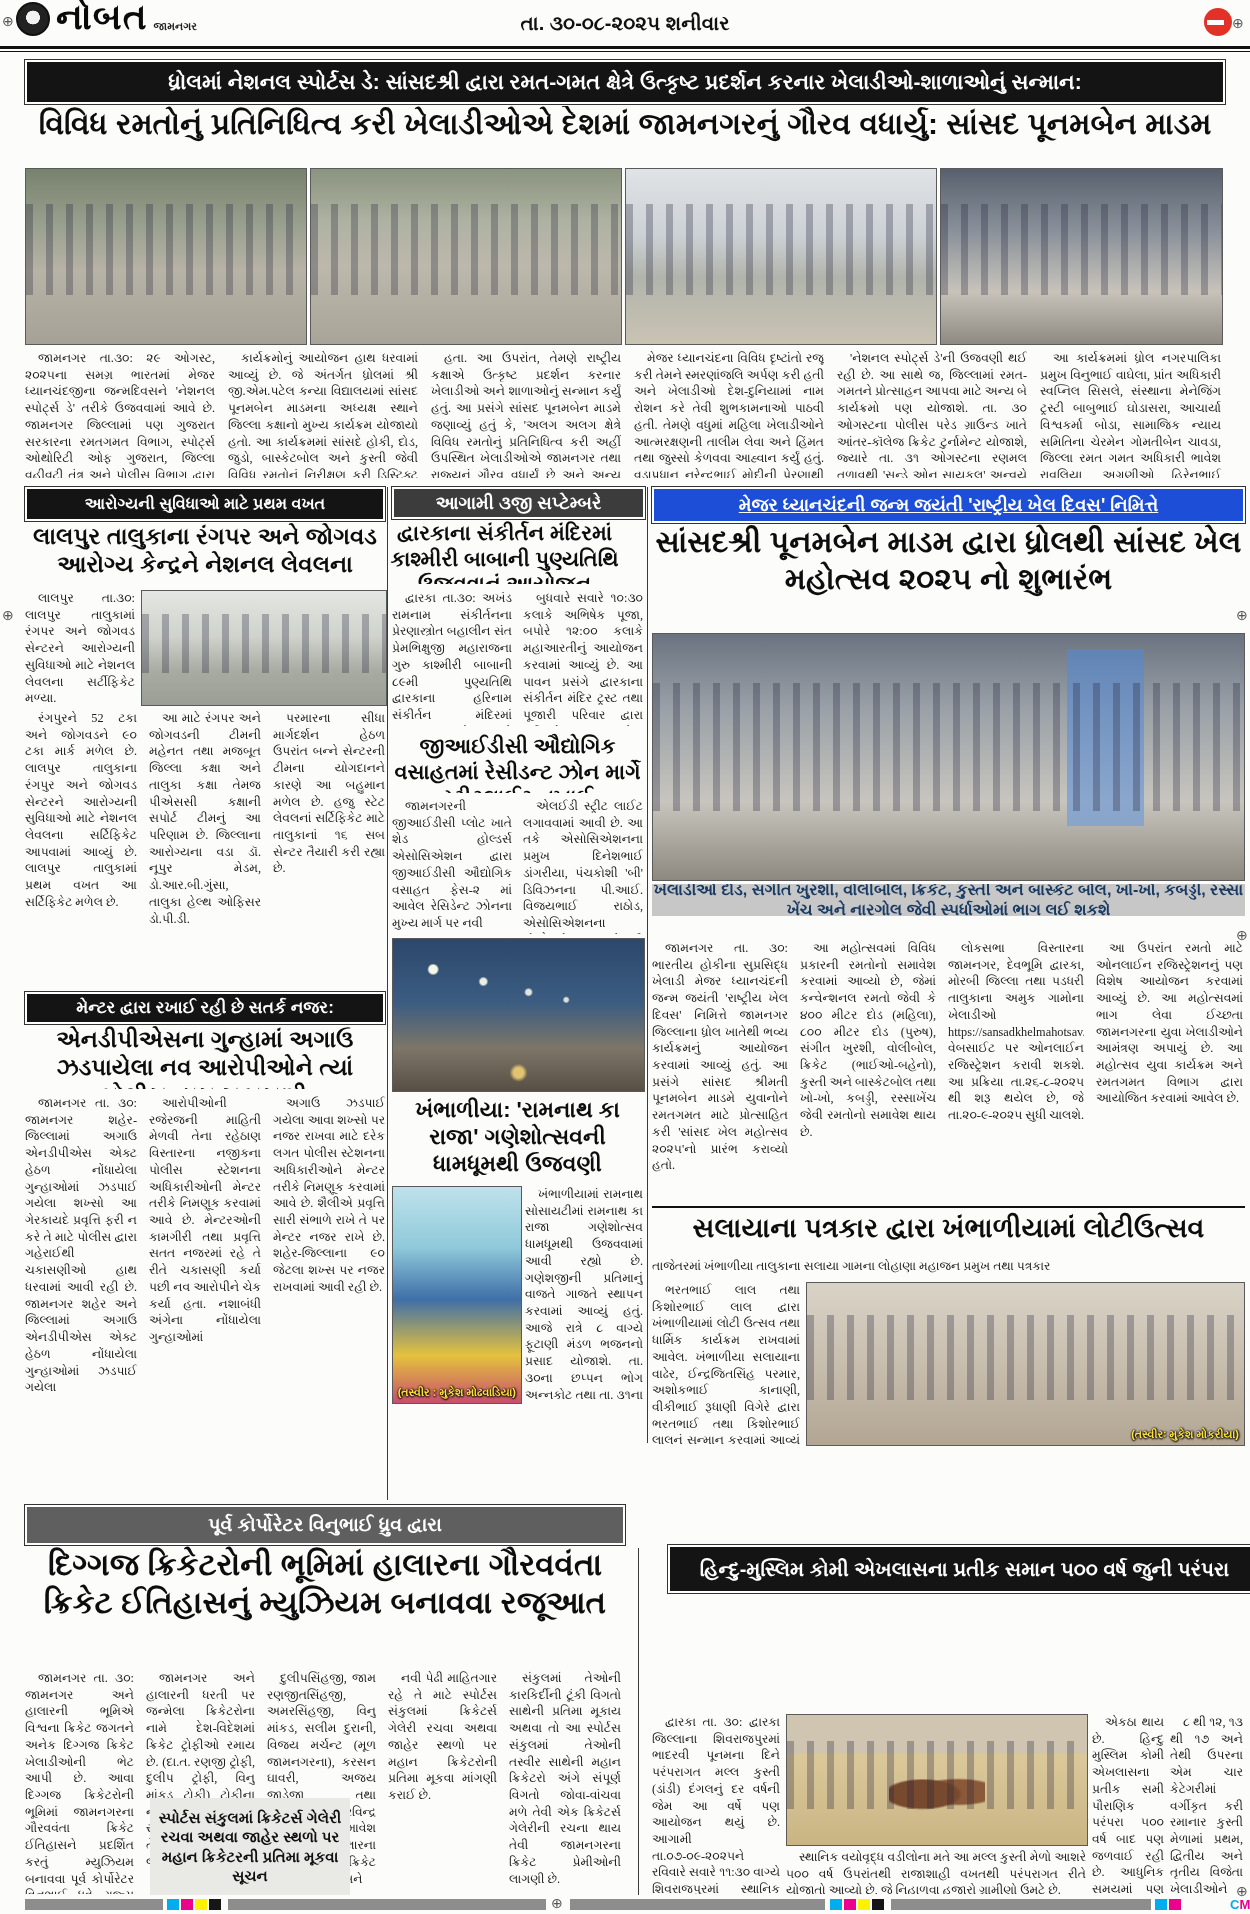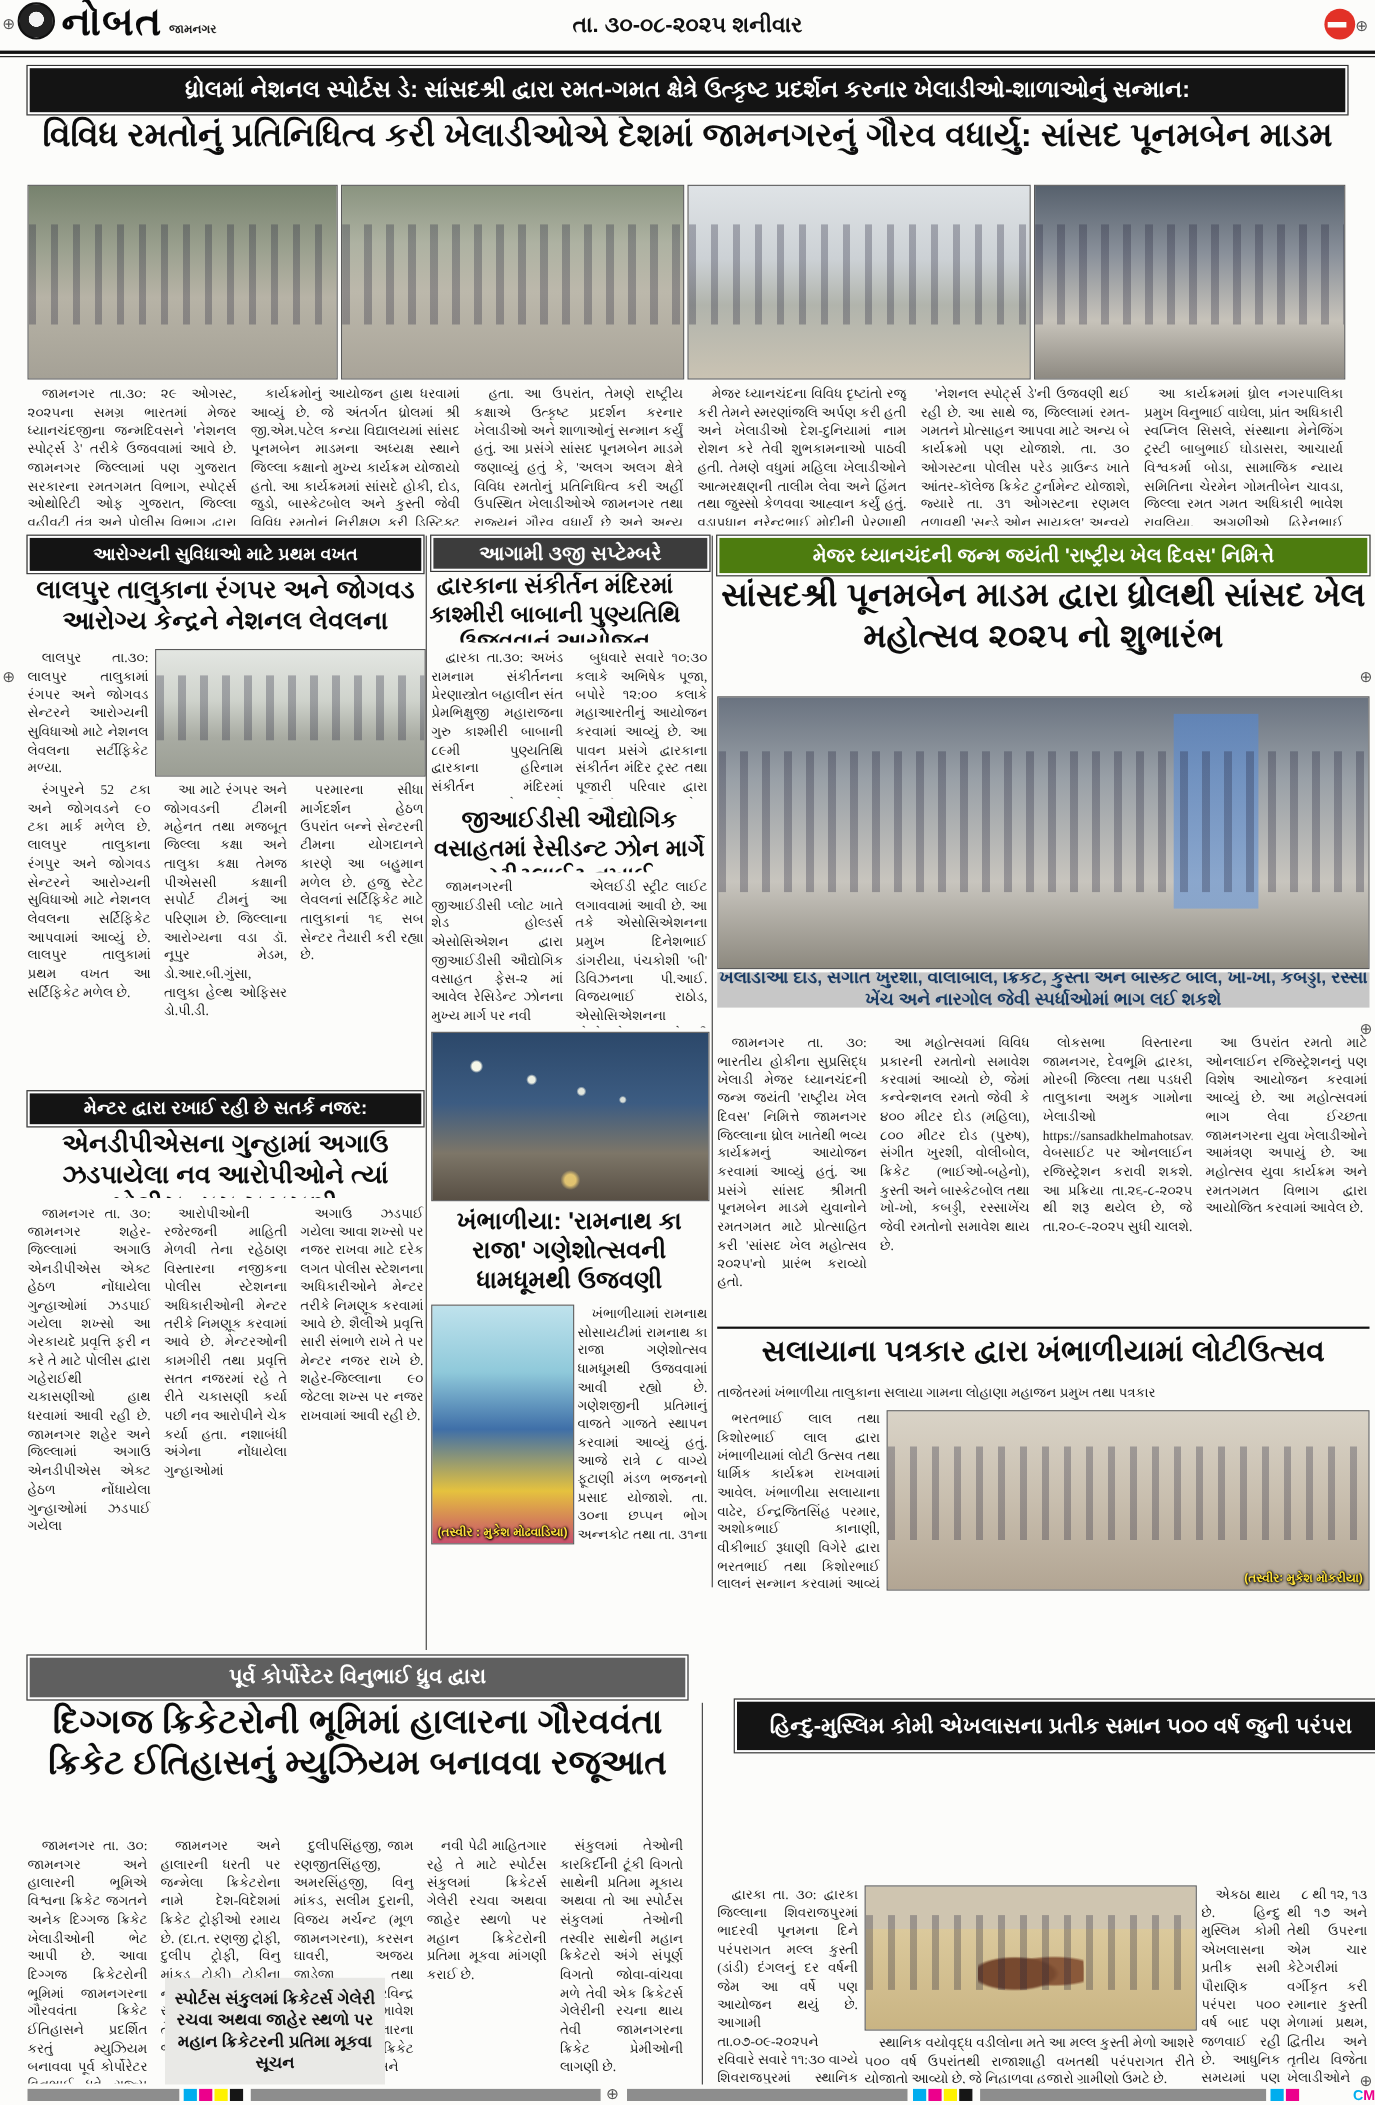--- a/index.html
+++ b/index.html
@@ -6,21 +6,21 @@
   #page{position:relative;width:1250px;height:1914px;background:#fcfcfa;margin:0 auto;
         font-family:"Liberation Sans",sans-serif;color:#111;overflow:hidden;}
   .abs{position:absolute;}
   .col{position:absolute;overflow:hidden;font:12.3px/1.36 "Liberation Serif",serif;
        text-align:justify;color:#1b1b1b;text-indent:13px;}
   .hd{position:absolute;font-family:"Liberation Sans",sans-serif;font-weight:700;color:#0d0d0d;
       text-align:center;overflow:hidden;line-height:1.22;}
   .kick{position:absolute;display:flex;align-items:center;justify-content:center;color:#fff;
         font-family:"Liberation Sans",sans-serif;font-weight:700;overflow:hidden;
         border:2px solid #fff;outline:1px solid #333;}
-  .kb{background:#141414;} .kg{background:#5f5f5f;} .kdg{background:#3c3c3c;} .kmg{background:#4d7c0f;}
+  .kb{background:#141414;} .kg{background:#5f5f5f;} .kdg{background:#3c3c3c;} .kmg{background:#1d4ed8;text-decoration:underline;}
   .photo{position:absolute;border:1px solid #5a5a5a;overflow:hidden;}
   .crowd::after{content:"";position:absolute;left:0;right:0;top:20%;bottom:28%;
         background:repeating-linear-gradient(90deg,rgba(35,35,58,.30) 0 7px,rgba(0,0,0,0) 7px 20px);}
   .cap{position:absolute;right:5px;bottom:4px;font:700 11px "Liberation Sans",sans-serif;
        color:#ffe23c;text-shadow:0 0 2px #000,0 1px 2px #000,1px 0 2px #000;text-indent:0;}
   .vr{position:absolute;width:1px;background:#3a3a3a;}
   .reg{position:absolute;color:#555;font-size:14px;line-height:1;}
   .ph-garland{background:linear-gradient(180deg,#77826e 0%,#9aa08e 32%,#b7b3a6 58%,#a5a196 100%);}
   .ph-ground{background:linear-gradient(180deg,#8a9480 0%,#aeb2a2 30%,#bcb8ab 55%,#a9a499 100%);}
   .ph-school{background:linear-gradient(180deg,#dfe3e6 0%,#ccd1d5 38%,#b1b4ac 62%,#cac3b3 100%);}
@@ -40,21 +40,21 @@
   .ph-loti{background:linear-gradient(180deg,#d9d3c7 0%,#c8beae 50%,#b2a593 100%);}
   .ph-kusti{background:linear-gradient(180deg,#cfc5b0 0% 30%,#dbc99c 30%,#c9b483 100%);}
   .ph-kusti::before{content:"";position:absolute;left:34%;top:42%;width:32%;height:34%;background:
      radial-gradient(ellipse at 35% 55%,#77492f 0 40%,transparent 46%),
      radial-gradient(ellipse at 72% 50%,#8a593a 0 38%,transparent 45%);}
   .subhead{position:absolute;background:#c7c7c7;color:#183a63;font-weight:700;
      font-family:"Liberation Sans",sans-serif;display:flex;align-items:center;justify-content:center;
      text-align:center;overflow:hidden;line-height:1.25;}
   .graybox{position:absolute;background:#e9e9e6;color:#101010;font:700 15px/1.3 "Liberation Sans",sans-serif;
      display:flex;align-items:center;justify-content:center;text-align:center;padding:6px;box-sizing:border-box;}
-  .mast{position:absolute;left:16px;top:2px;display:flex;align-items:flex-end;gap:6px;}
+  .mast{position:absolute;left:16px;top:2px;display:flex;align-items:flex-end;gap:6px;font-family:Liberation Mono, monospace;}
   .emblem{width:34px;height:34px;border-radius:50%;background:radial-gradient(circle at 50% 45%,#f2f2f2 0 30%,#222 32% 100%);
      border:2px solid #111;box-sizing:border-box;}
   .mtitle{font-size:36px;font-weight:700;letter-spacing:1px;line-height:.9;color:#0a0a0a;}
   .med{font-size:11px;font-weight:700;color:#222;padding-bottom:3px;}
   .elogo{position:absolute;right:18px;top:8px;width:28px;height:28px;border-radius:50%;
      background:#e23127;}
   .elogo::after{content:"";position:absolute;left:3px;top:12px;width:17px;height:5px;background:#fcfcfa;}
   .hrule{position:absolute;background:#111;}
   .footseg{position:absolute;top:1899px;height:11px;background:#8d8d8d;}
   .cmybox{position:absolute;top:1899px;height:11px;width:12px;}

